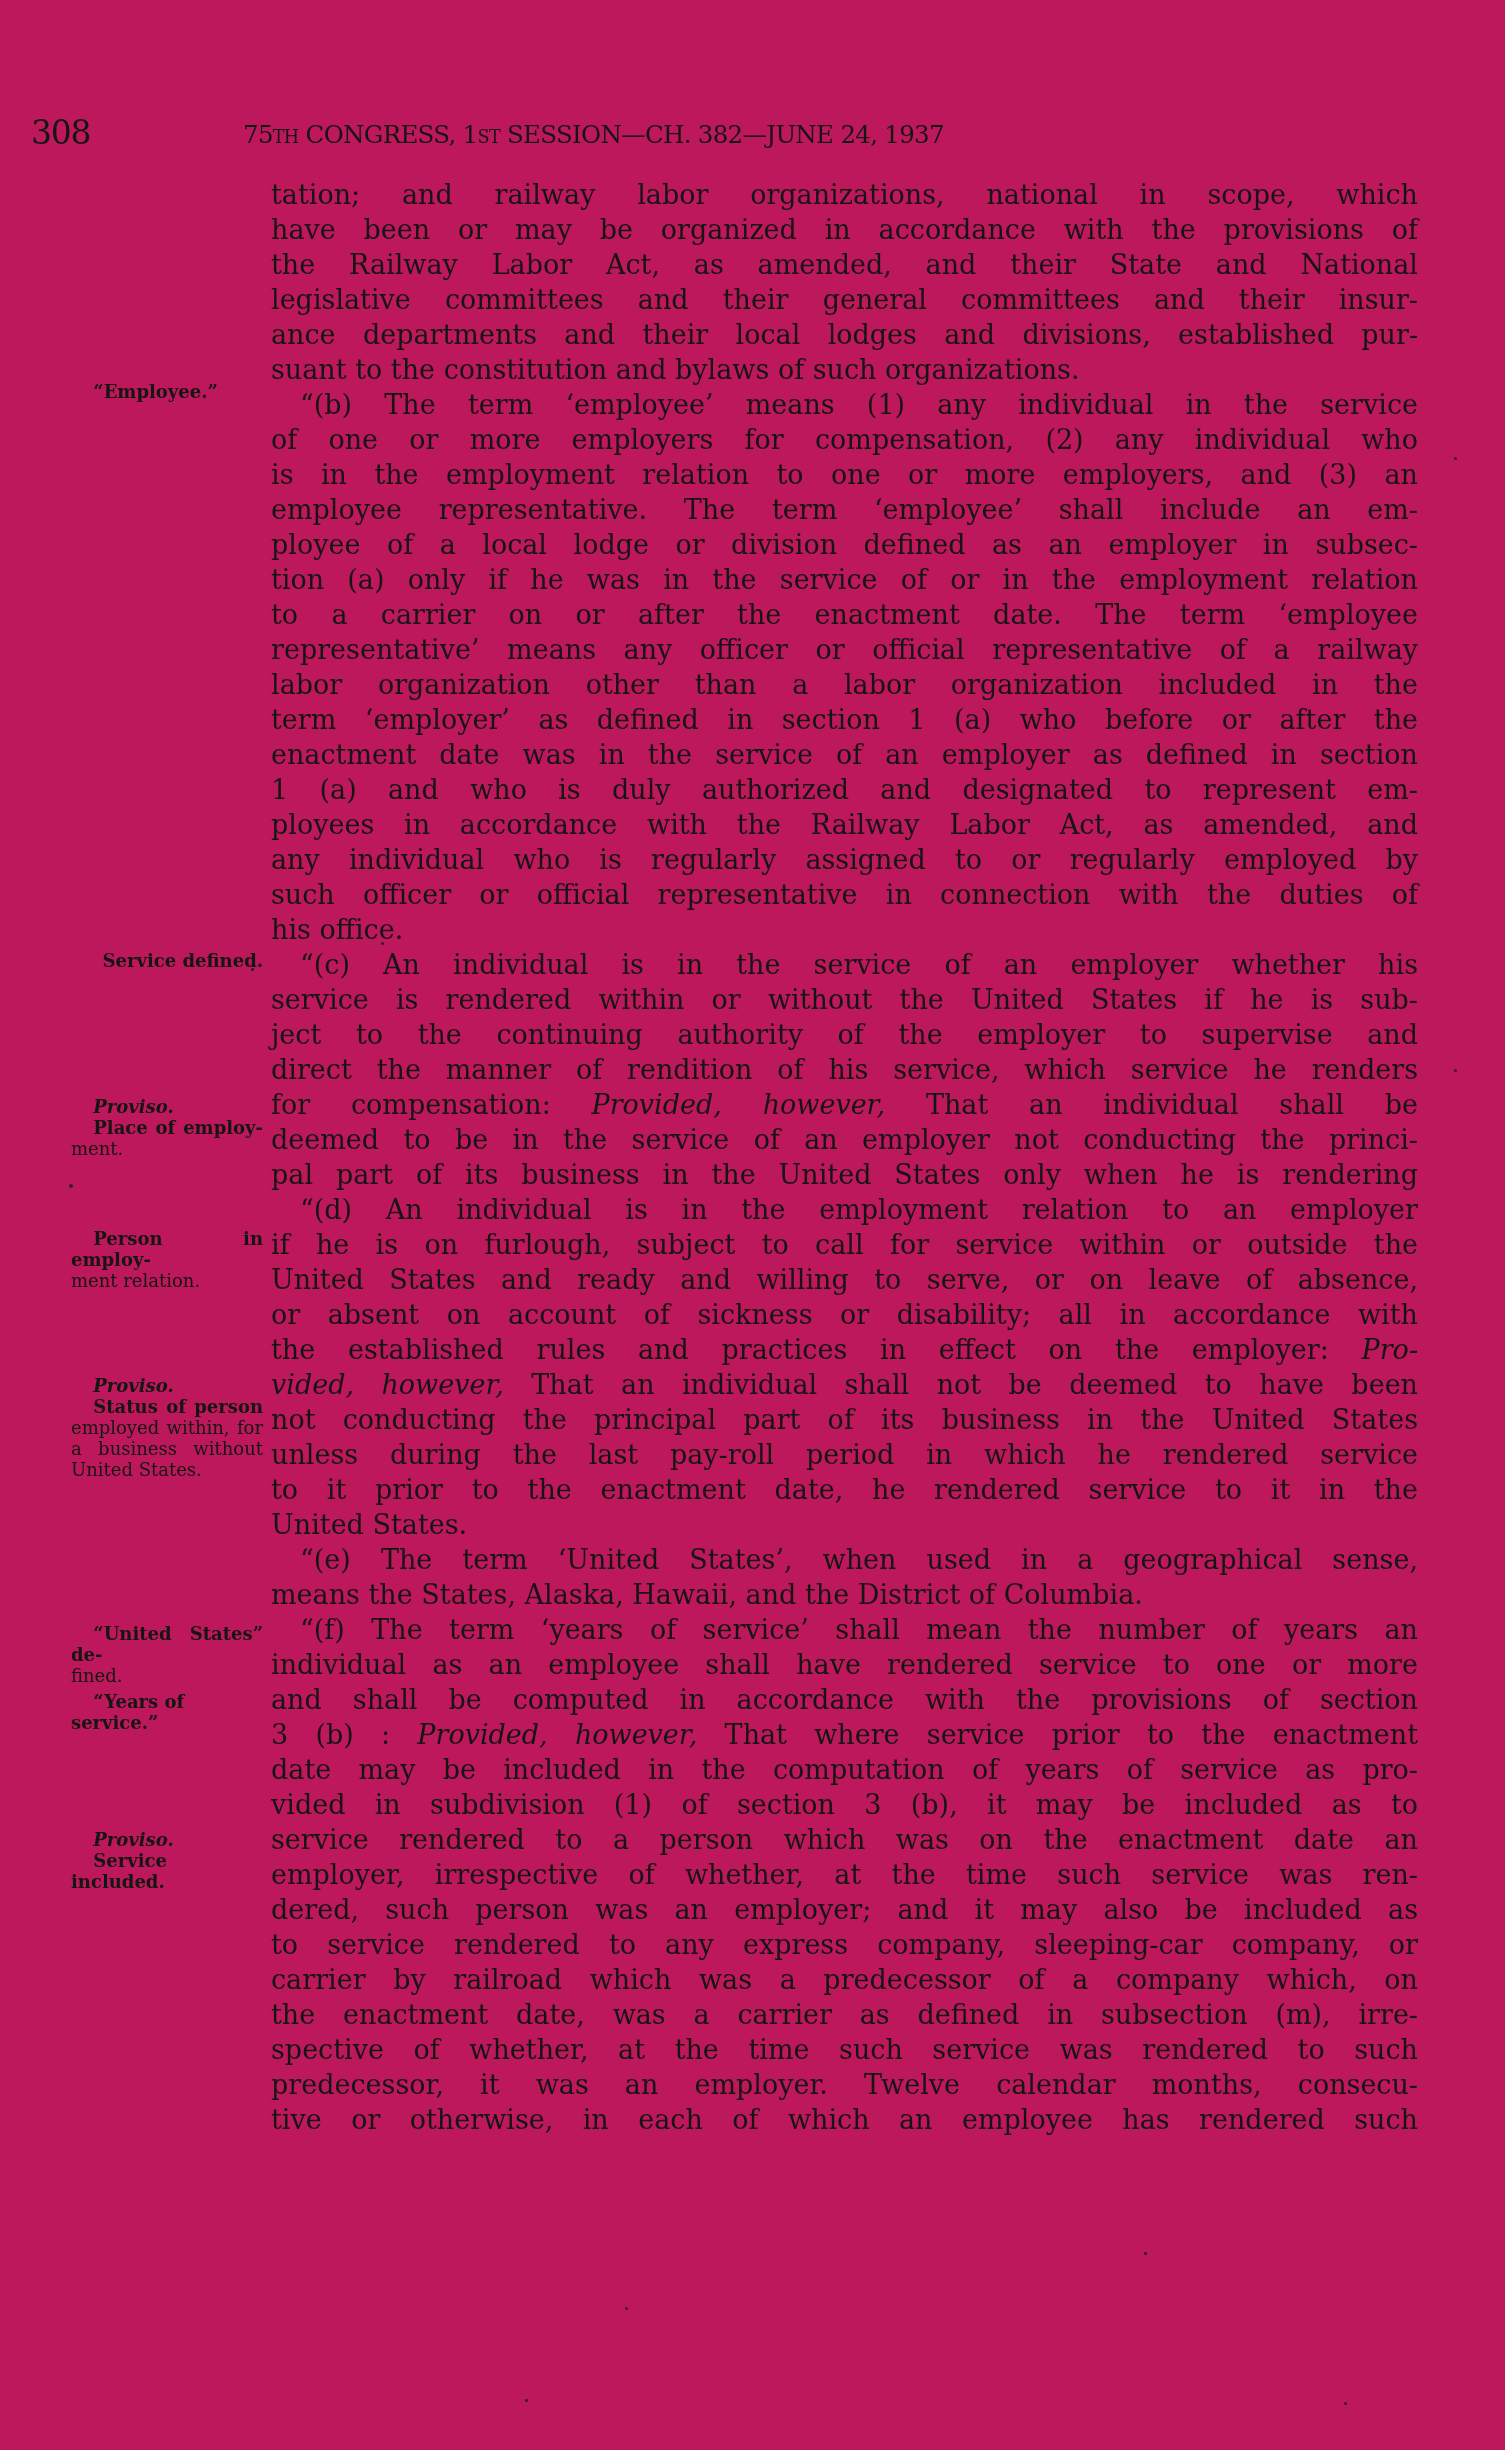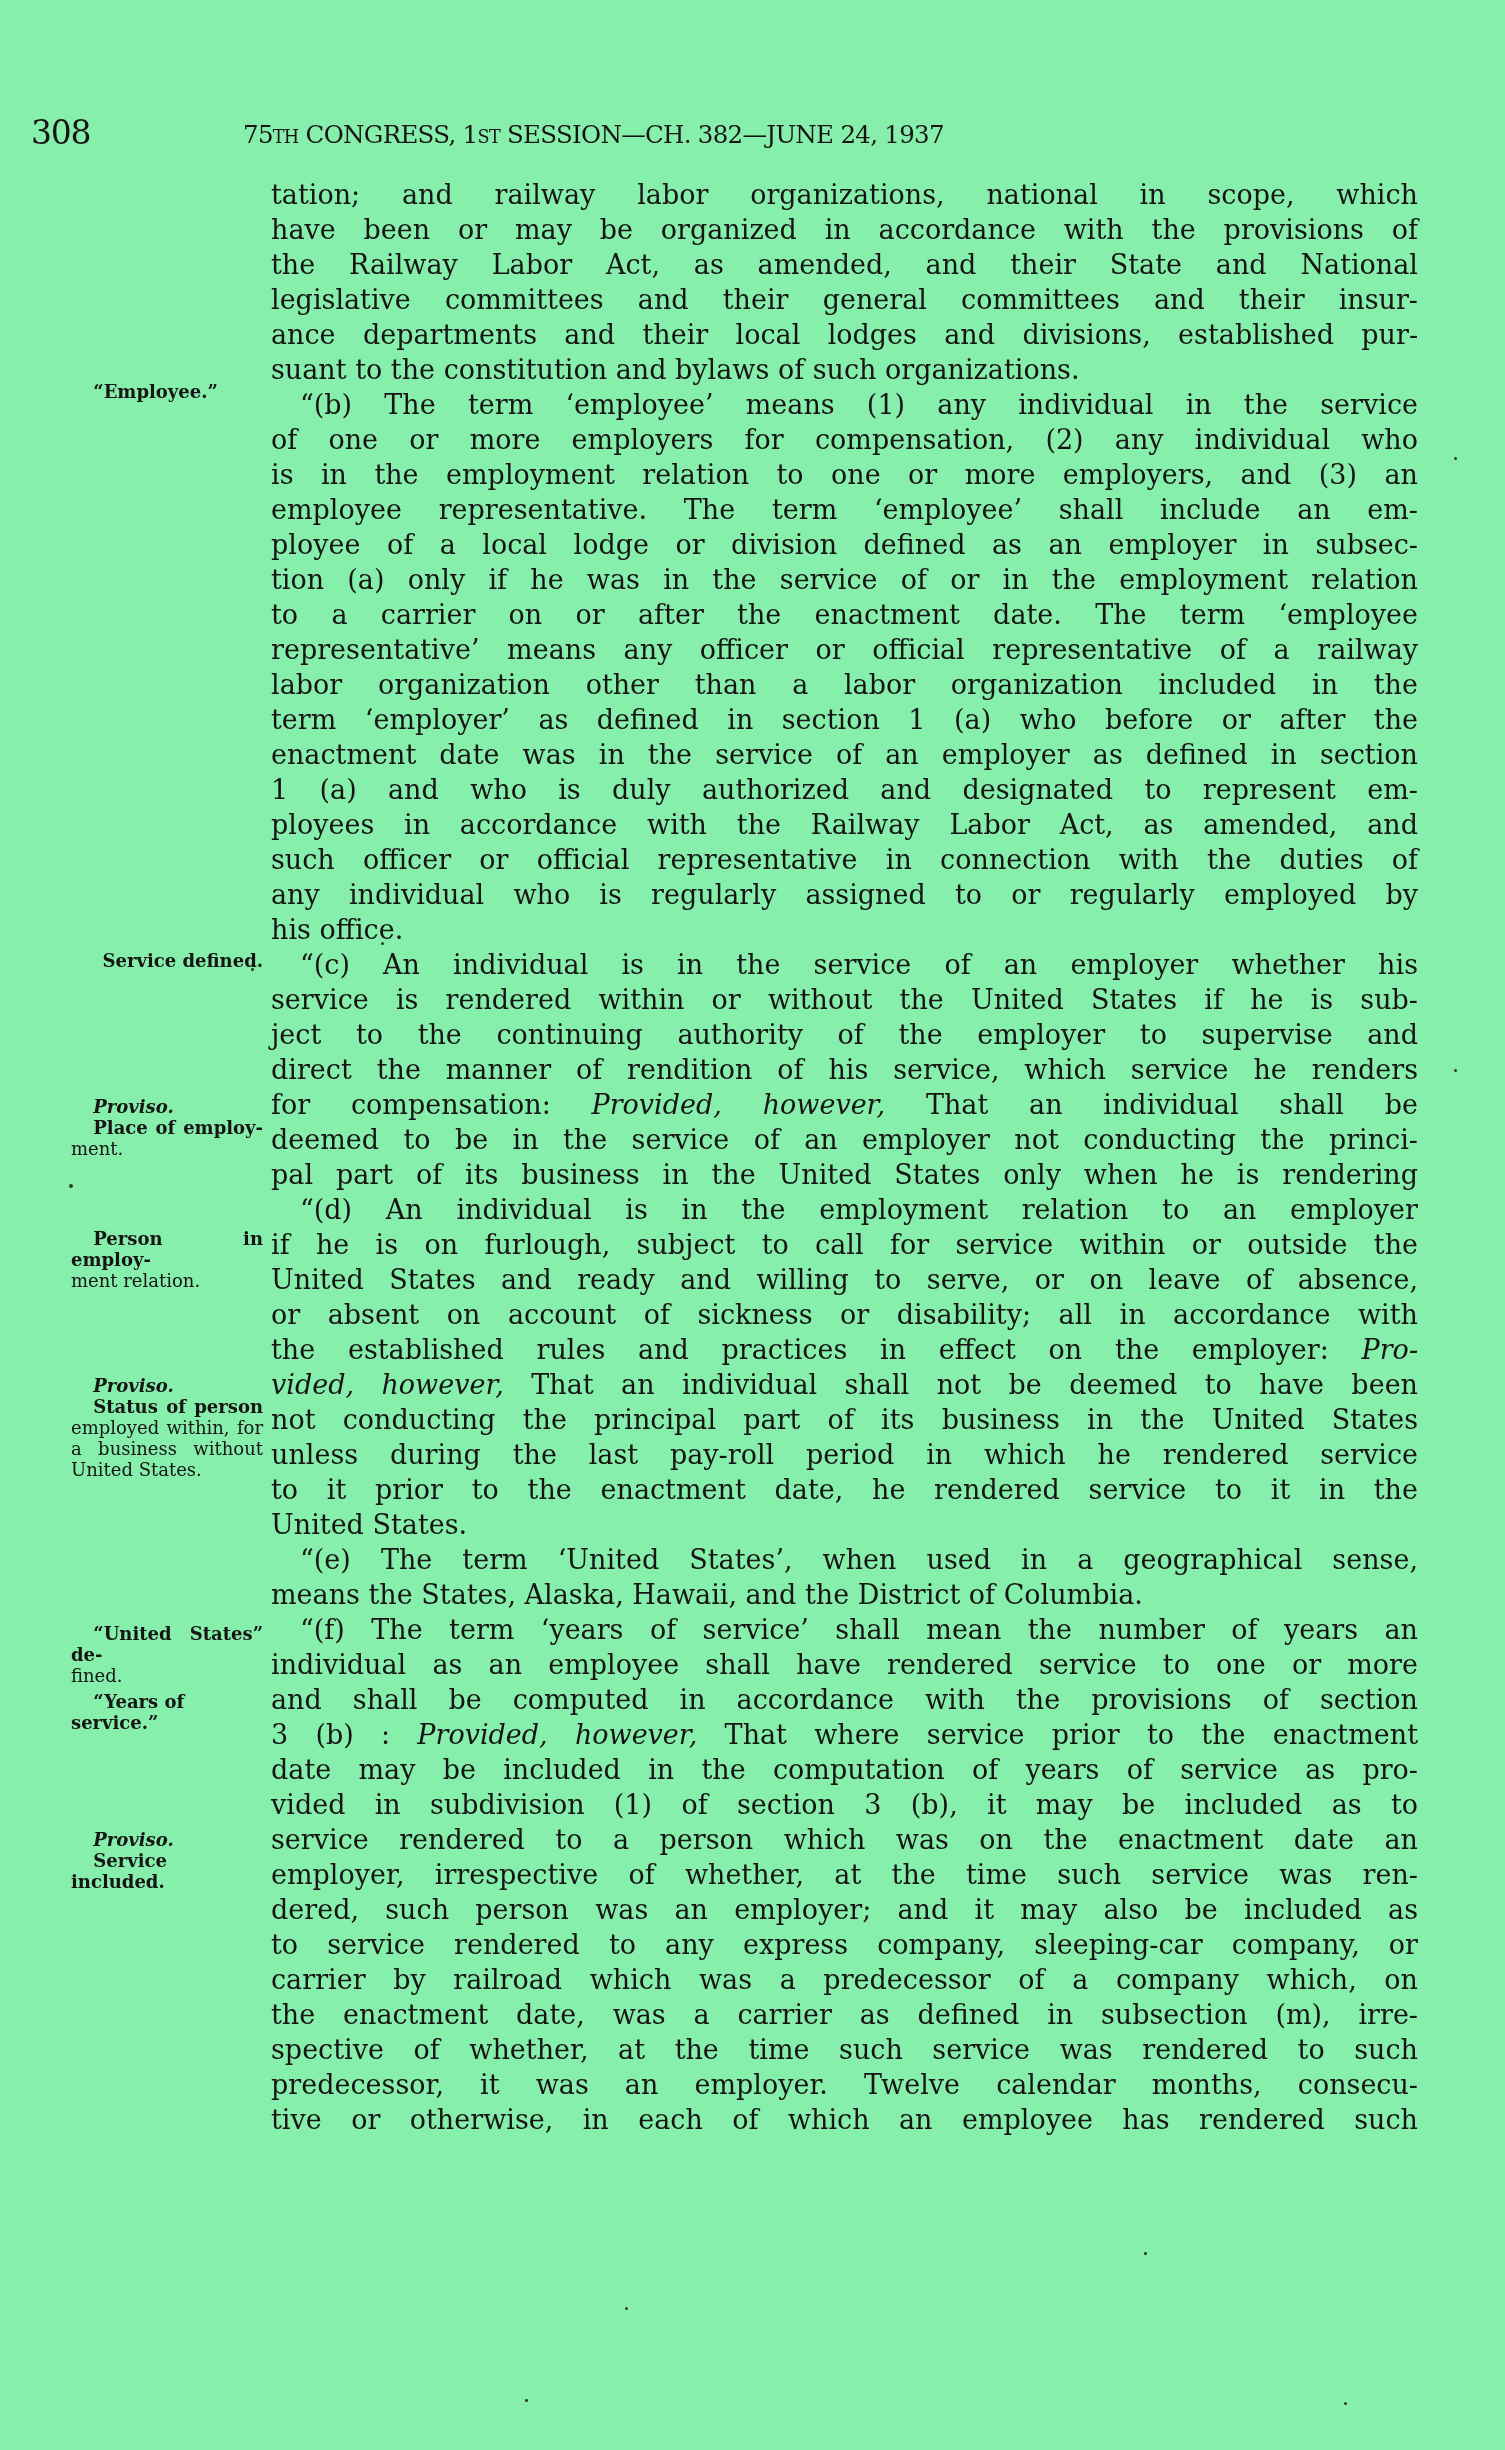--- a/index.html
+++ b/index.html
@@ -1,20 +1,20 @@
 <!DOCTYPE html>
 <html style="font-size:13.7px"><head>
 <meta charset="utf-8">
 <style>
   html,body { margin:0; padding:0; background:#e8e8e6; }
   .page {
     position:relative;
     width:1505px; height:2450px;
     margin:0 auto;
-    background:#86efac;
+    background:#be185d;
     color:#161514;
     font-family:"DejaVu Serif", serif;
     overflow:hidden;
   }
   .pageno {
     position:absolute; left:31px; top:113px;
     font-size:33px; letter-spacing:-1.3px;
     font-weight:500;
   }
   .header {
@@ -60,22 +60,22 @@
       <div class="bl j"><span>employee representative.  The term ‘employee’ shall include an em-</span></div>
       <div class="bl j"><span>ployee of a local lodge or division defined as an employer in subsec-</span></div>
       <div class="bl j"><span>tion (a) only if he was in the service of or in the employment relation</span></div>
       <div class="bl j"><span>to a carrier on or after the enactment date.  The term ‘employee</span></div>
       <div class="bl j"><span>representative’ means any officer or official representative of a railway</span></div>
       <div class="bl j"><span>labor organization other than a labor organization included in the</span></div>
       <div class="bl j"><span>term ‘employer’ as defined in section 1 (a) who before or after the</span></div>
       <div class="bl j"><span>enactment date was in the service of an employer as defined in section</span></div>
       <div class="bl j"><span>1 (a) and who is duly authorized and designated to represent em-</span></div>
       <div class="bl j"><span>ployees in accordance with the Railway Labor Act, as amended, and</span></div>
+      <div class="bl j"><span>any individual who is regularly assigned to or regularly employed by</span></div>
       <div class="bl j"><span>such officer or official representative in connection with the duties of</span></div>
-      <div class="bl j"><span>any individual who is regularly assigned to or regularly employed by</span></div>
       <div class="bl"><span>his office.</span></div>
       <div class="bl j ind"><span>“(c)  An individual is in the service of an employer whether his</span></div>
       <div class="bl j"><span>service is rendered within or without the United States if he is sub-</span></div>
       <div class="bl j"><span>ject to the continuing authority of the employer to supervise and</span></div>
       <div class="bl j"><span>direct the manner of rendition of his service, which service he renders</span></div>
       <div class="bl j"><span>for compensation: </span><span class="it">Provided, however,</span><span> That an individual shall be</span></div>
       <div class="bl j"><span>deemed to be in the service of an employer not conducting the princi-</span></div>
       <div class="bl j"><span>pal part of its business in the United States only when he is rendering</span></div>
       <div class="bl j ind"><span>“(d)  An individual is in the employment relation to an employer</span></div>
       <div class="bl j"><span>if he is on furlough, subject to call for service within or outside the</span></div>

